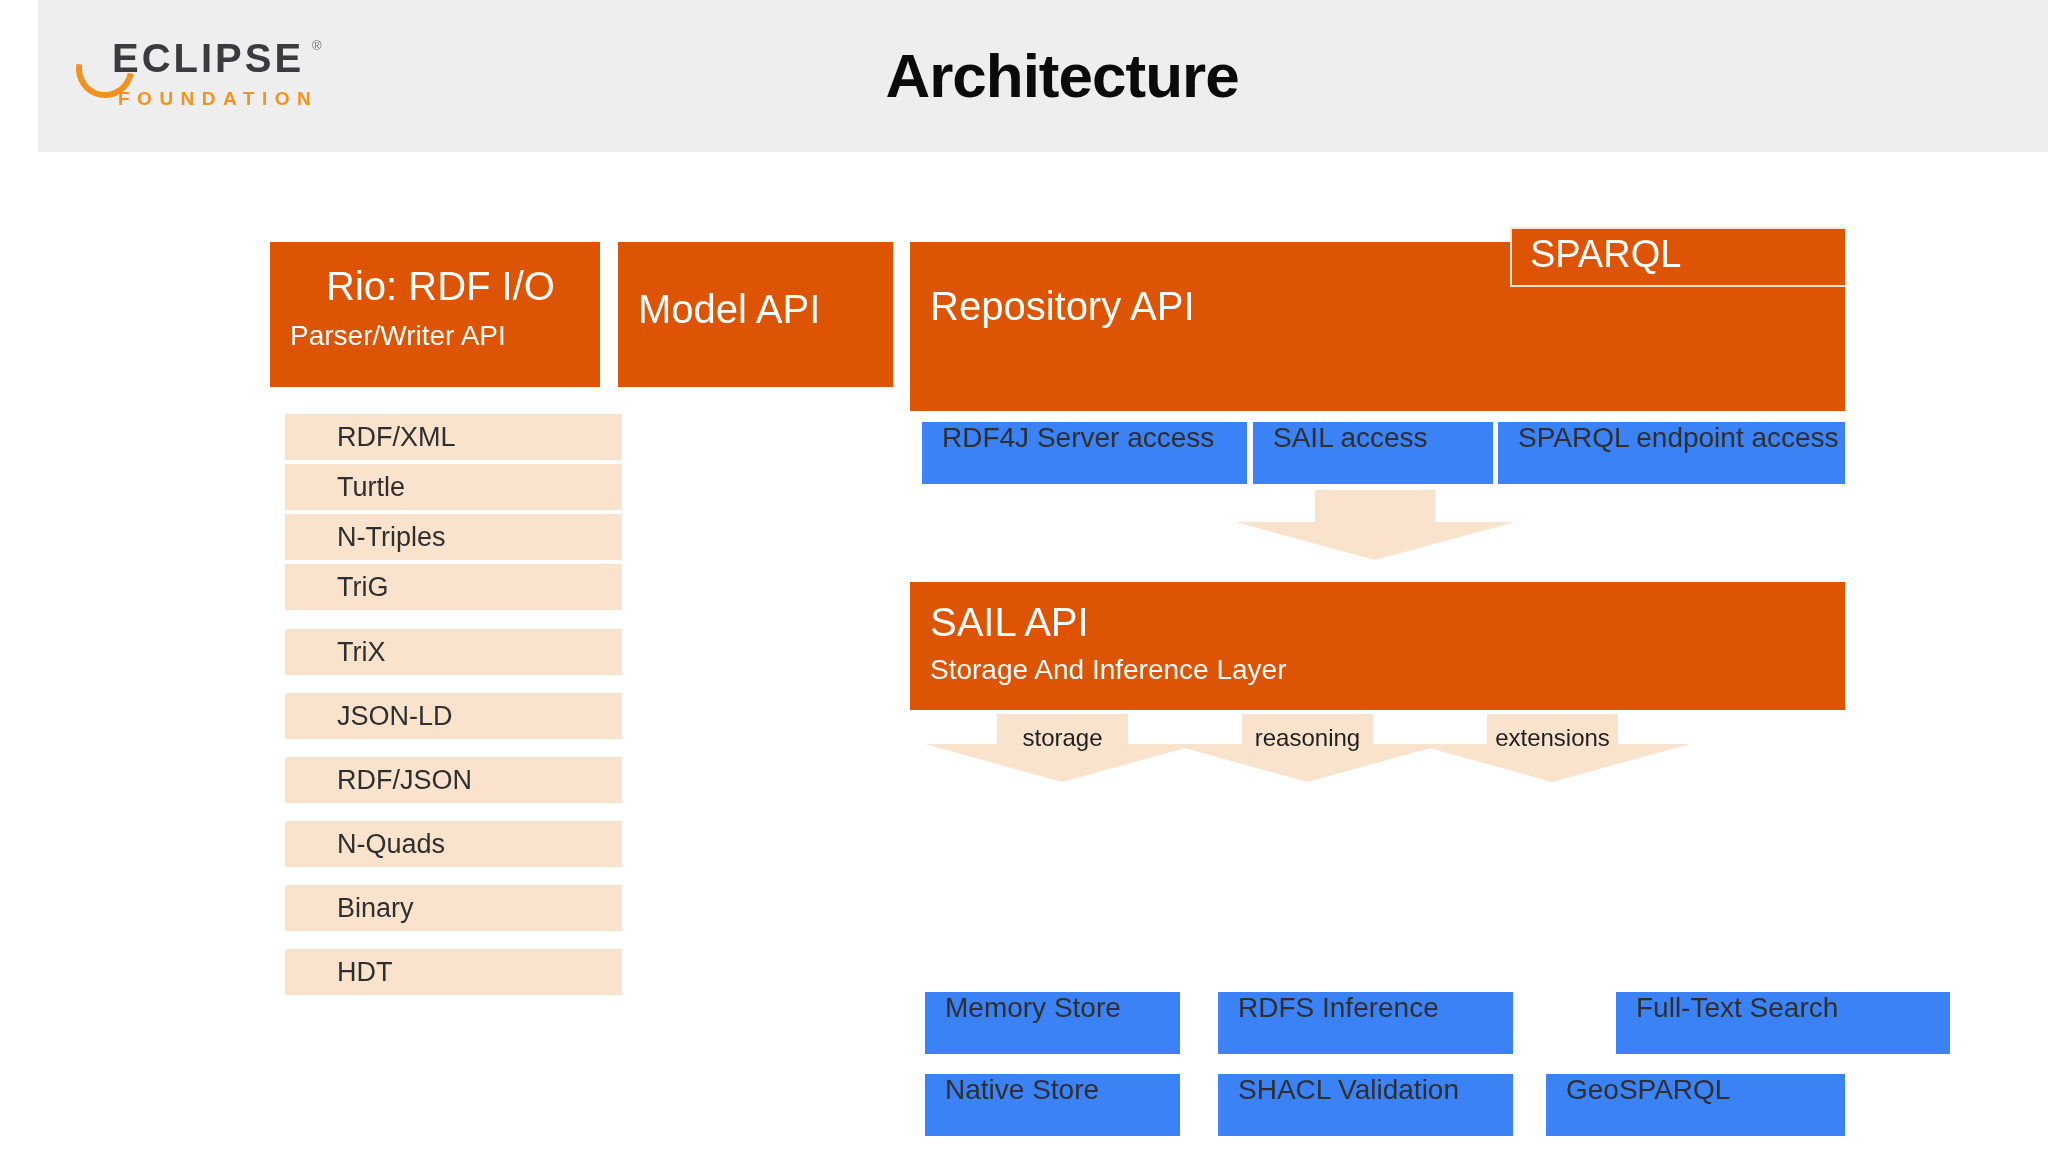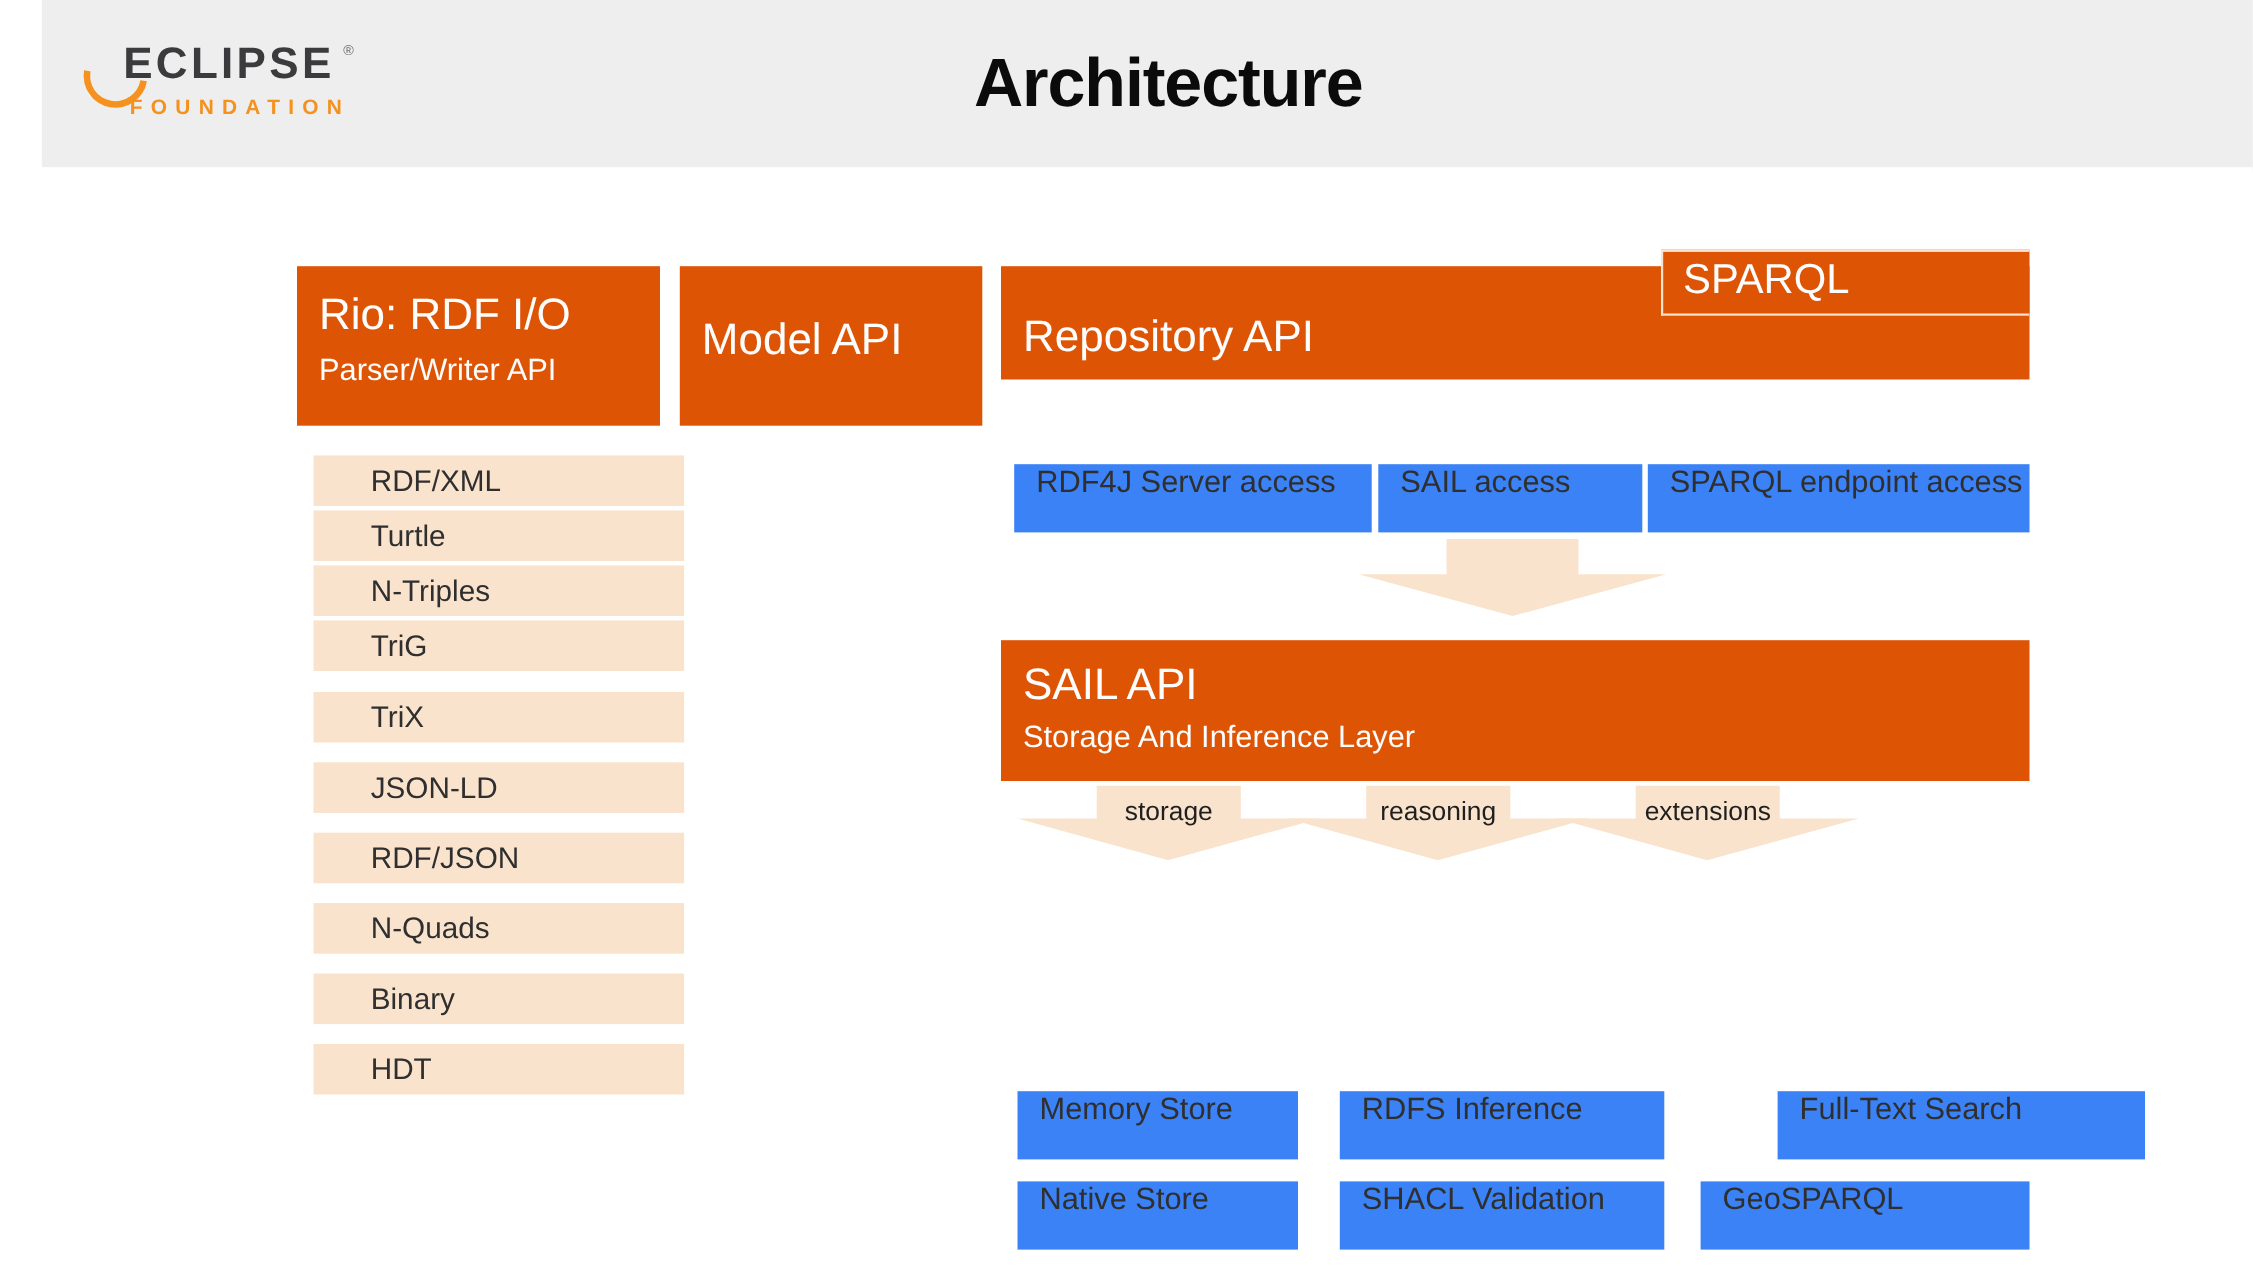--- a/index.html
+++ b/index.html
@@ -221,21 +221,21 @@
   </div>
 
   <div id="page-title">Architecture</div>
 
 
 </div>
 
 <div id="canvas">
 
   <div class="api-box" style="left:270px; top:90px; width:330px; height:145px;">
-    <div class="api-title" style="top:22px;">Rio: RDF I/O</div>
+    <div class="api-title" style="top:22px;margin-left:36px;">Rio: RDF I/O</div>
     <div class="api-sub" style="top:78px;">Parser/Writer API</div>
   </div>
 
   <div id="rio-format-list">
     <div class="fmt-box" style="top:262px;">
         <span>RDF/XML</span>
       </div>
     <div class="fmt-box" style="top:312px;text-align:right;">
         <span>Turtle</span>
       </div>
@@ -262,21 +262,21 @@
       </div>
     <div class="fmt-box" style="top:797px;">
         <span>HDT</span>
       </div>
   </div>
 
   <div class="api-box" style="left:618px; top:90px; width:275px; height:145px;">
     <div class="api-title" style="top:45px;">Model API</div>
   </div>
 
-  <div class="api-box" style="left:910px; top:90px; width:935px; height:103px;text-align:center;">
+  <div class="api-box" style="left:910px; top:90px; width:935px; height:169px;text-align:center;">
     <div class="api-title" style="top:42px;">Repository API</div>
   </div>
 
   <div id="sparql-inset" style="left:1510px; top:75px; width:335px; height:60px;">
     <span>SPARQL</span>
   </div>
 
   <div class="sub-box" style="left:922px; top:270px; width:325px; height:62px;">
     <span>RDF4J Server access</span>
   </div>

